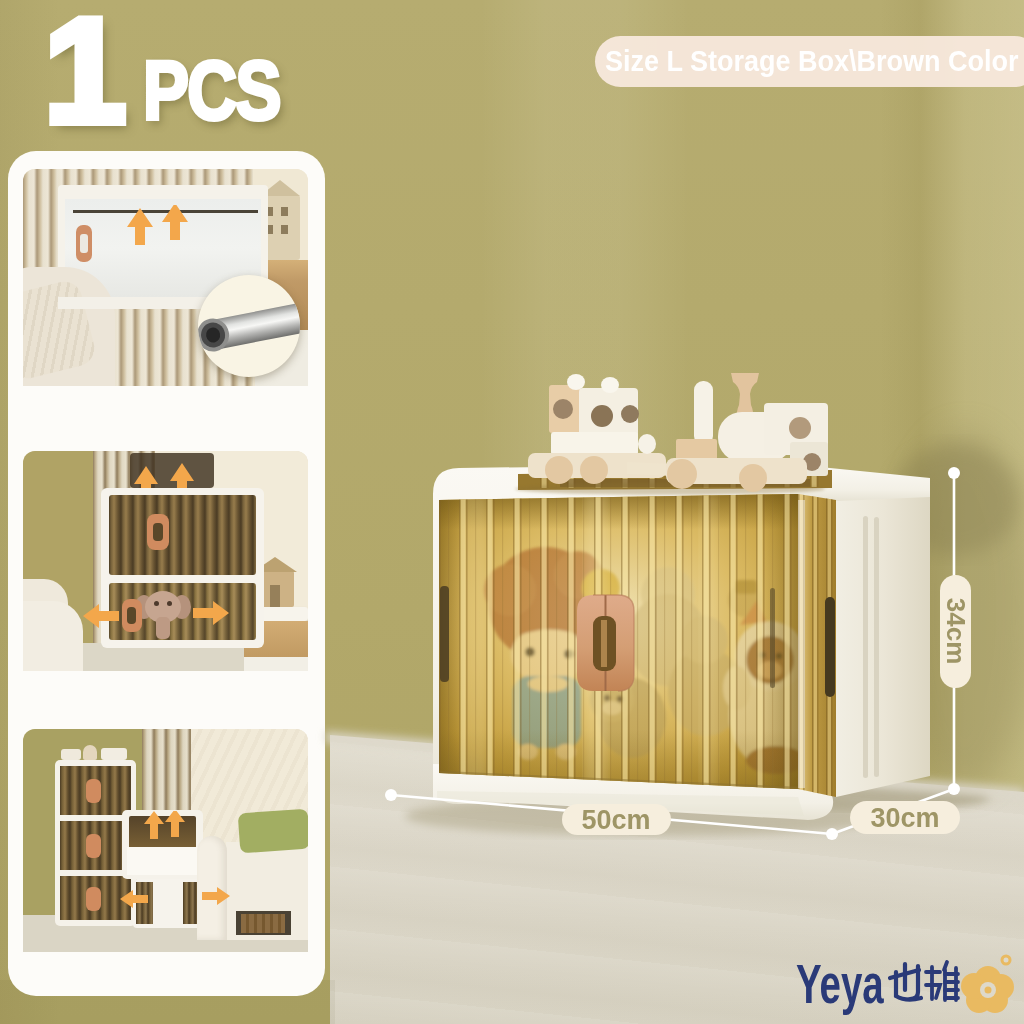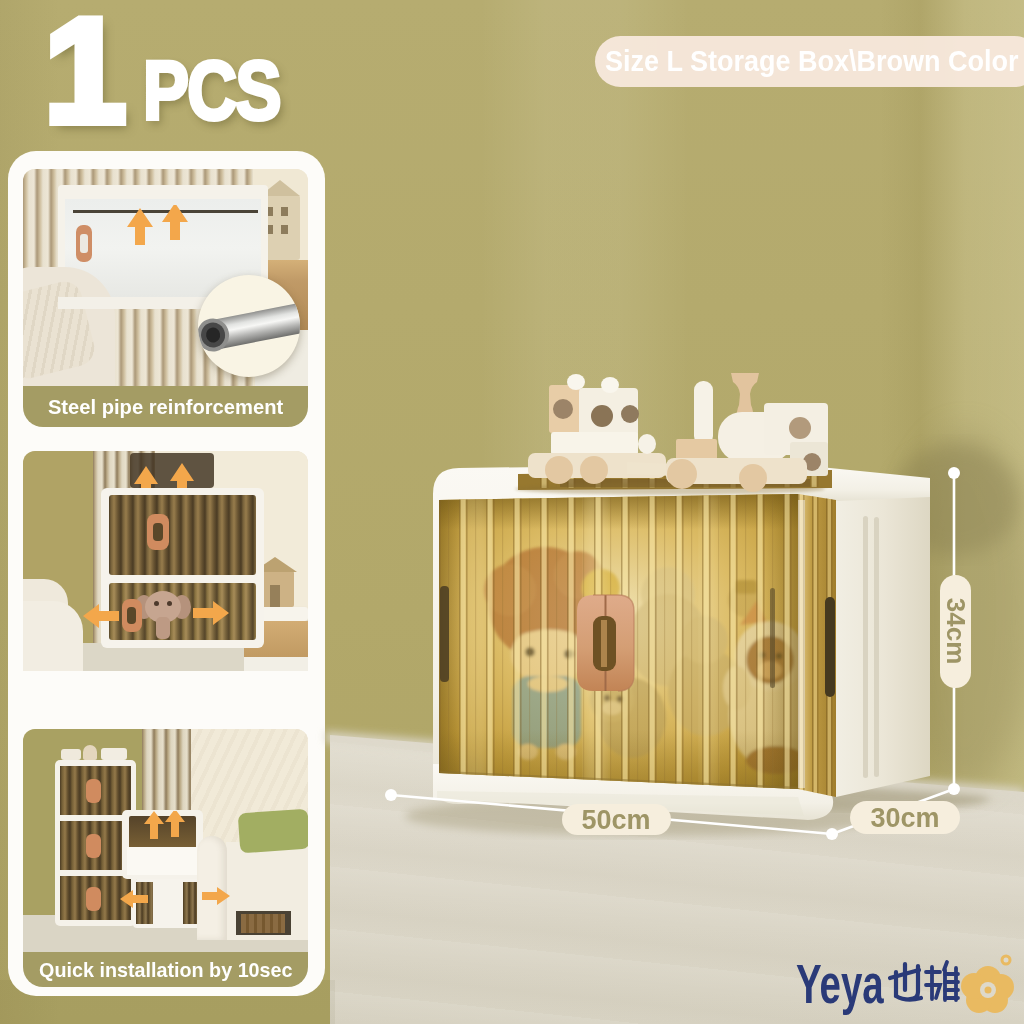--- a/index.html
+++ b/index.html
@@ -97,21 +97,20 @@
       </linearGradient>
     </defs>
         <g clip-path="url(#mag)" transform="rotate(-11 51 51)">
           <rect x="12" y="38" width="110" height="30" fill="url(#pipeg)"></rect>
           <ellipse cx="14" cy="53" rx="16" ry="16.5" fill="#8e8e8c"></ellipse>
           <ellipse cx="14" cy="53" rx="12" ry="12.5" fill="#474747"></ellipse>
           <ellipse cx="14" cy="53" rx="7" ry="7.5" fill="#262626"></ellipse>
         </g>
       </svg>
     </div>
-    <div class="cap" style="top:217px;height:41px;font-size:21px;line-height:41px;"><span style="transform:scaleX(0.96);">Steel pipe reinforcement</span></div>
   </div>
 
   <div class="unit" style="top:451px;height:259px;border-radius:12px 12px 20px 20px;">
     <div class="photo" style="height:220px;background:#e9e0cc;" id="p2">
       <div class="abs" style="left:0;top:0;width:70px;height:220px;background:#b0a365;"></div>
       <div class="abs" style="left:70px;top:0;width:62px;height:220px;background:repeating-linear-gradient(90deg,#8f7c5c 0px,#bcab88 2px,#e0d8c2 5px,#e8e1cd 9px,#8f7c5c 12px);"></div>
       <div class="abs" style="left:132px;top:0;width:153px;height:220px;background:#f2ebd9;"></div>
       <div class="abs" style="left:0;top:192px;width:285px;height:28px;background:#dcd7c7;"></div>
 
       <div class="abs" style="left:216px;top:156px;width:69px;height:14px;background:#f7f4ec;border-radius:3px;box-shadow:0 2px 3px rgba(100,90,60,0.25);"></div>
@@ -196,21 +195,20 @@
       <div class="abs" style="left:174px;top:107px;width:30px;height:104px;background:#f4efe4;border-radius:15px 15px 0 0;box-shadow:inset -4px 0 6px rgba(120,110,80,0.15);"></div>
       <div class="abs" style="left:252px;top:88px;width:41px;height:26px;background:#f6f2e8;border-radius:6px;"></div>
       <div class="abs" style="left:216px;top:82px;width:70px;height:40px;background:#a2ae62;border-radius:8px;transform:rotate(-4deg);"></div>
       <svg class="abs" style="left:178px;top:157px;" width="30" height="20" viewBox="0 0 30 20">
         <path d="M1,6 L16,6 L16,1 L29,10 L16,19 L16,14 L1,14 Z" fill="#f3a74b"></path>
       </svg>
 
       <div class="abs" style="left:213px;top:182px;width:55px;height:24px;background:#4a4234;"></div>
       <div class="abs" style="left:218px;top:185px;width:44px;height:19px;background:repeating-linear-gradient(90deg,#8a6b42 0 5px,#76582f 5px 8px);"></div>
     </div>
-    <div class="cap" style="top:223px;height:35px;font-size:21px;line-height:35px;"><span style="transform:scaleX(0.94);">Quick installation by 10sec</span></div>
   </div>
 
   <div class="one">1</div>
   <div class="pcs">PCS</div>
   <div class="banner">
       <span>Size L Storage Box\Brown Color</span>
     </div>
 
   <svg class="abs" style="left:0;top:0;" width="1024" height="1024" viewBox="0 0 1024 1024">
     <defs>

